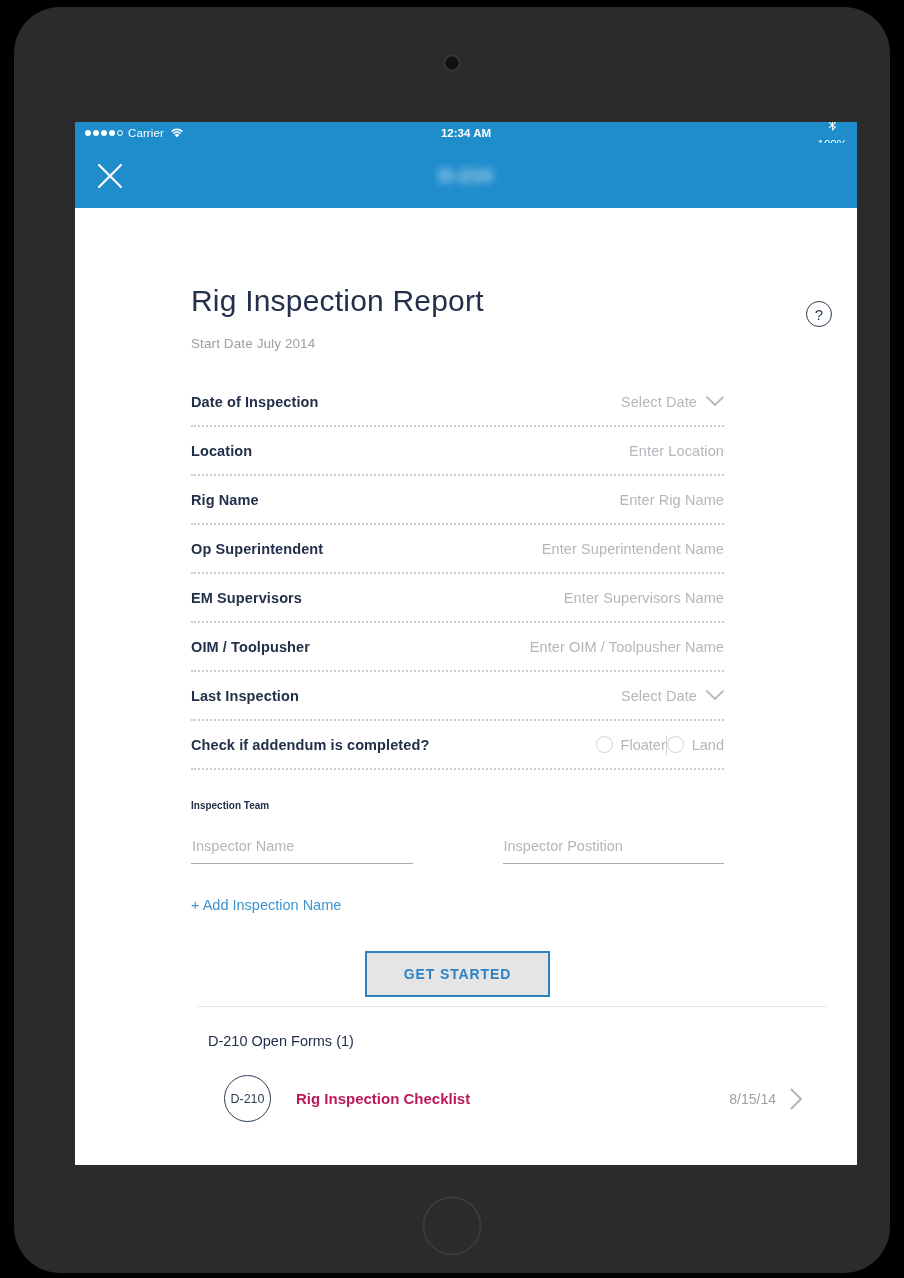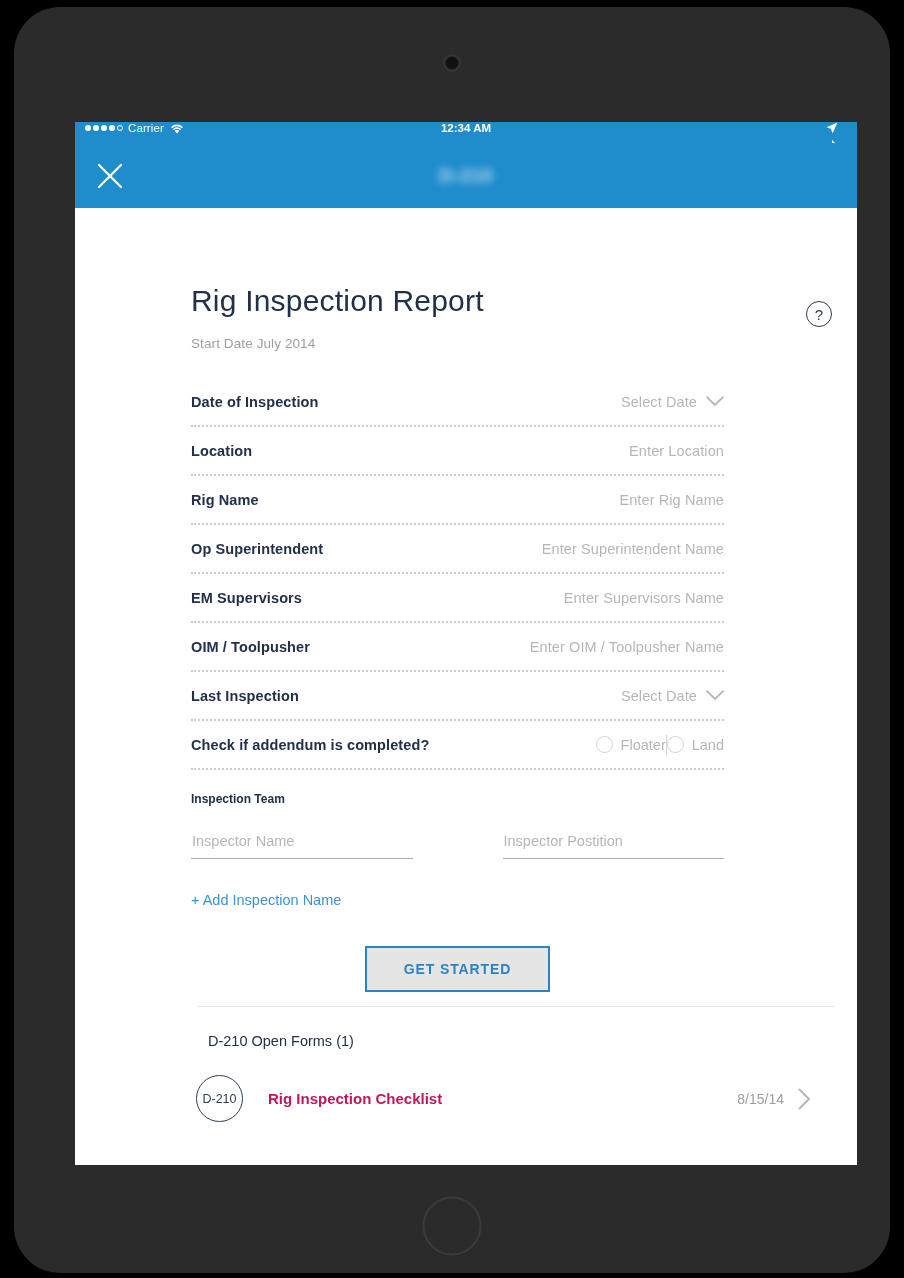--- a/index.html
+++ b/index.html
@@ -43,21 +43,21 @@
     width: 782px; height: 1043px;
     background: #ffffff;
     overflow: hidden;
   }
 
   
   .status-bar {
     height: 21px;
     background: #1f8ccc;
     display: flex;
-    align-items: flex-start;
+    align-items: center;
     padding: 0 10px;
     color: #fff;
     font-size: 12px;
     position: relative;
   }
   .sb-left { display: flex; align-items: center; gap: 5px; }
   .signal-dots { display: flex; align-items: center; gap: 2px; }
   .dot { width: 6px; height: 6px; border-radius: 50%; background: #fff; }
   .dot.empty { background: transparent; border: 1px solid #fff; width: 6px; height: 6px; }
   .carrier-label { font-size: 11.5px; letter-spacing: .1px; }
@@ -158,22 +158,22 @@
     display: flex; align-items: center; gap: 8px;
     font-size: 14.5px; color: #b3b6bb; cursor: pointer;
   }
   .radio-circle {
     width: 17px; height: 17px; border-radius: 50%;
     border: 1.5px solid #cfd2d6;
   }
   .radio-divider { width: 1px; height: 20px; background: #d4d6da; }
 
   .team-label {
-    margin-top: 22px;
-    font-size: 12px; color: #22304a; font-weight: bold;
+    margin-top: 30px;
+    font-size: 10px; color: #22304a; font-weight: bold;
   }
   .team-inputs {
     margin-top: 27px;
     display: flex; gap: 90px;
   }
   .team-input {
     flex: 1;
     border: none; outline: none;
     border-bottom: 1.5px solid #a9acb1;
     padding: 0 0 9px 1px;
@@ -199,35 +199,36 @@
     color: #2b83c4;
     font-size: 14px; font-weight: bold; letter-spacing: .9px;
     padding: 13px 37px;
     cursor: pointer;
     font-family: "Liberation Sans", sans-serif;
   }
 
   
   .open-forms {
     position: absolute;
-    left: 0; right: 0; bottom: 0;
+    left: 0; right: 8px; bottom: 0;
     padding: 0 46px 0 133px;
   }
   .of-divider {
     height: 1px; background: #e6e7e9;
     margin: 0 -24px 0 -11px;
   }
   .of-title {
     margin-top: 26px;
     font-size: 14.5px; color: #22304a;
   }
   .of-row {
     display: flex; align-items: center;
     margin-top: 26px; padding-bottom: 43px;
     cursor: pointer;
+    margin-left: 28px;
   }
   .of-badge {
     width: 47px; height: 47px; border-radius: 50%;
     border: 1.6px solid #2e3d56;
     display: flex; align-items: center; justify-content: center;
     color: #2e3d56; font-size: 12.5px;
     margin-left: -12px;
     flex: 0 0 auto;
   }
   .of-name {

